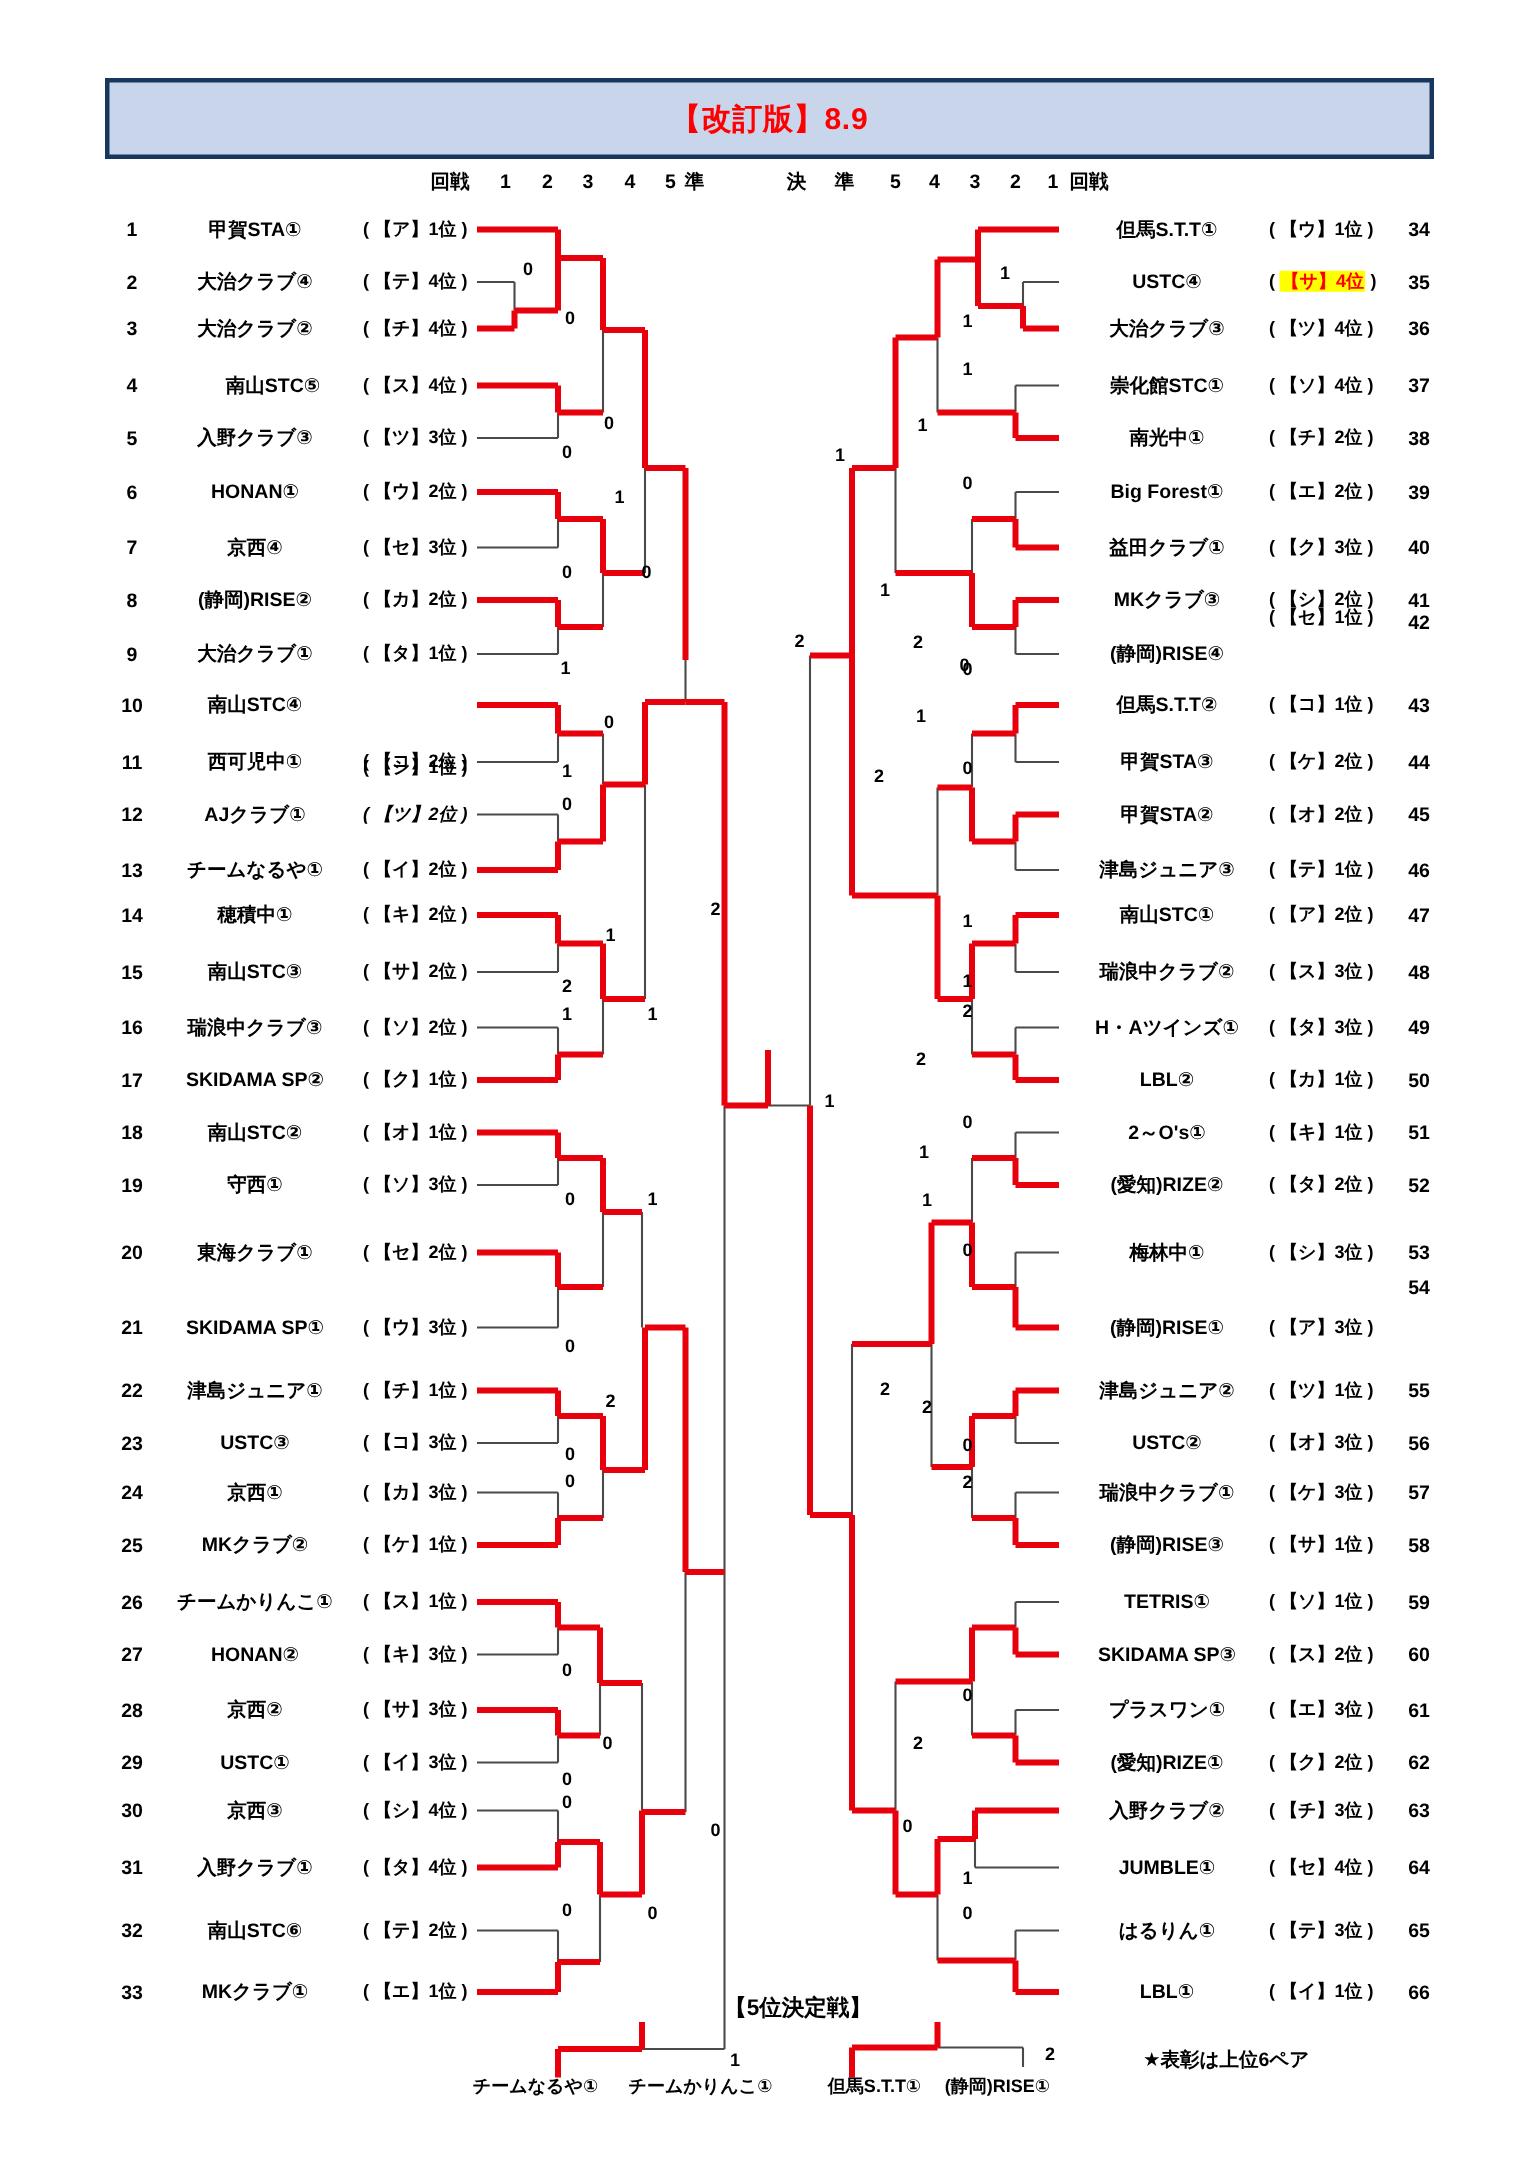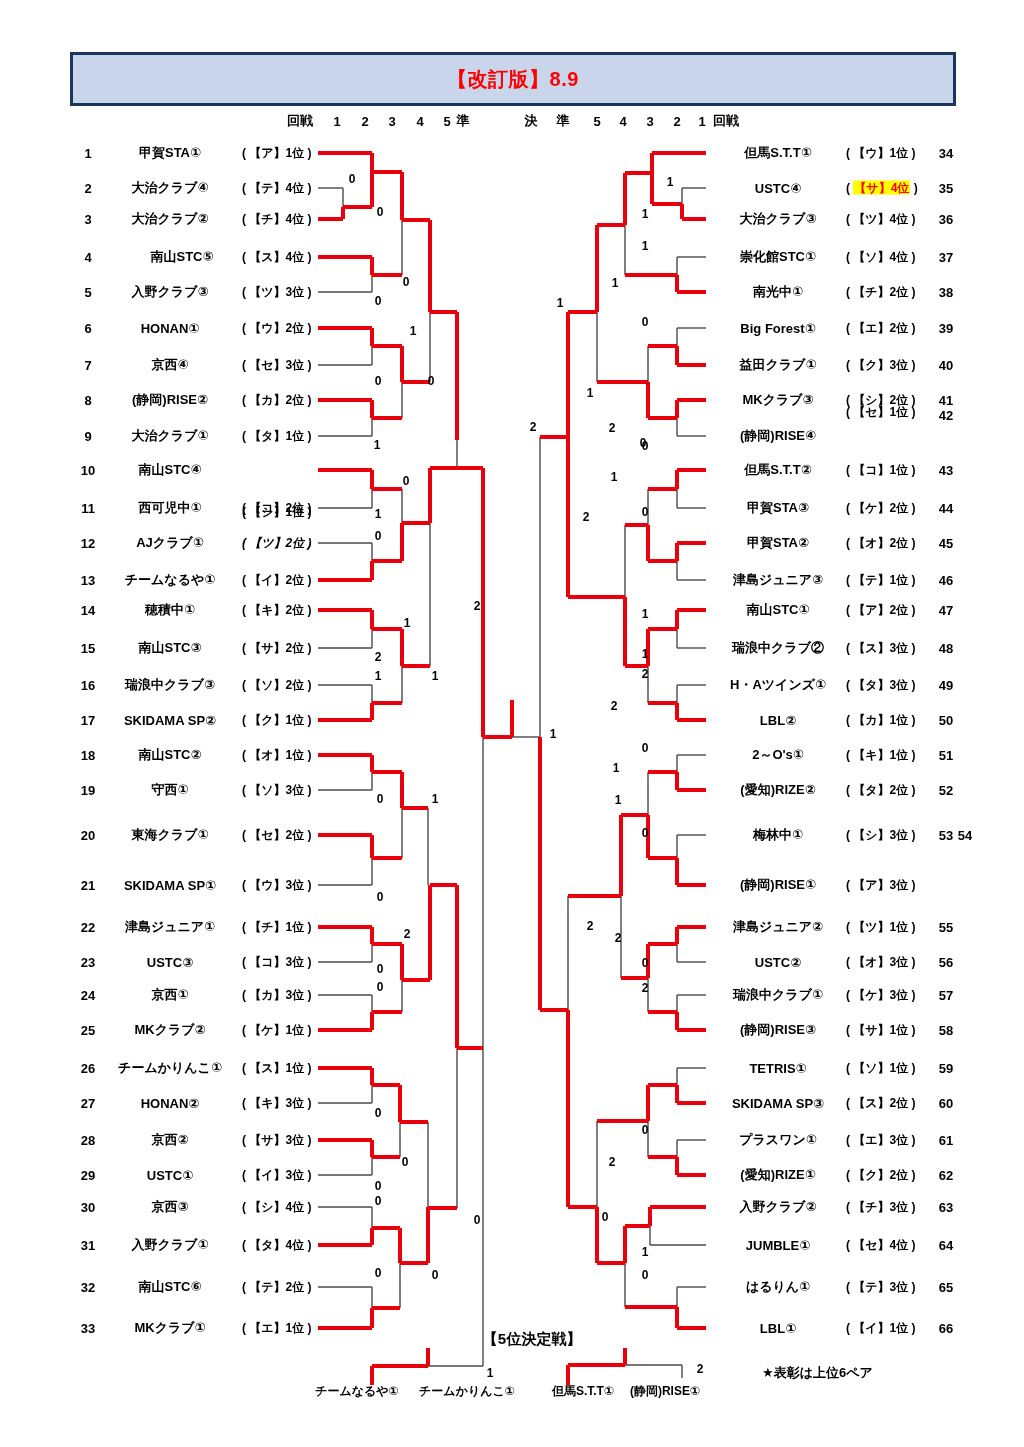--- a/index.html
+++ b/index.html
@@ -7,21 +7,21 @@
         font-family:"Liberation Sans","DejaVu Sans",sans-serif;overflow:hidden;}
   .title-bar{position:absolute;left:70px;top:52px;width:880px;height:48px;
         border:3px solid #17375e;display:flex;align-items:center;justify-content:center;
         font-size:20px;font-weight:bold;letter-spacing:0.5px;}
   .rh-item{position:absolute;transform:translate(-50%,-50%);font-size:13px;font-weight:bold;color:#000;}
   svg.bracket{position:absolute;left:0;top:0;}
   .num{position:absolute;transform:translate(-50%,-50%);font-size:13px;font-weight:bold;color:#000;}
   .tname{position:absolute;transform:translate(-50%,-50%);font-size:13px;font-weight:bold;color:#000;white-space:nowrap;}
   .tseed{position:absolute;transform:translateY(-50%);font-size:12px;font-weight:bold;color:#000;white-space:nowrap;}
   .score{position:absolute;transform:translate(-50%,-50%);font-size:12px;font-weight:bold;color:#000;}
-  .fifth-label{position:absolute;transform:translate(-50%,-50%);font-size:15px;font-weight:bold;color:#000;white-space:nowrap;font-family:Liberation Mono, monospace;}
+  .fifth-label{position:absolute;transform:translate(-50%,-50%);font-size:15px;font-weight:bold;color:#000;white-space:nowrap;}
   .bteam{position:absolute;transform:translate(-50%,-50%);font-size:12px;font-weight:bold;color:#000;white-space:nowrap;}
   .footer{position:absolute;font-size:13px;font-weight:bold;color:#000;white-space:nowrap;}
   .hl{background:#ffff00;color:#ff0000;padding:0 1px;}
 </style>
 </head>
 <body>
 
 <div class="page">
 
   <div class="title-bar" style="background: rgb(201, 213, 235); border-color: rgb(23, 55, 94);">
@@ -450,41 +450,41 @@
       <span class="num" style="left: 946px; top: 508px;">44</span>
       <span class="tname" style="left: 778px; top: 543px;">甲賀STA②</span>
       <span class="tseed" style="left: 846px; top: 543px;">(&nbsp;【オ】2位&nbsp;)</span>
       <span class="num" style="left: 946px; top: 543px;">45</span>
       <span class="tname" style="left: 778px; top: 580px;">津島ジュニア③</span>
       <span class="tseed" style="left: 846px; top: 580px;">(&nbsp;【テ】1位&nbsp;)</span>
       <span class="num" style="left: 946px; top: 580px;">46</span>
       <span class="tname" style="left: 778px; top: 610px;">南山STC①</span>
       <span class="tseed" style="left: 846px; top: 610px;">(&nbsp;【ア】2位&nbsp;)</span>
       <span class="num" style="left: 946px; top: 610px;">47</span>
-      <span class="tname" style="left: 778px; top: 648px; font-family: Liberation Serif, serif;">瑞浪中クラブ②</span>
+      <span class="tname" style="left: 778px; top: 648px;">瑞浪中クラブ②</span>
       <span class="tseed" style="left: 846px; top: 648px;">(&nbsp;【ス】3位&nbsp;)</span>
       <span class="num" style="left: 946px; top: 648px;">48</span>
       <span class="tname" style="left: 778px; top: 685px;">H・Aツインズ①</span>
       <span class="tseed" style="left: 846px; top: 685px;">(&nbsp;【タ】3位&nbsp;)</span>
       <span class="num" style="left: 946px; top: 685px;">49</span>
       <span class="tname" style="left: 778px; top: 720px;">LBL②</span>
       <span class="tseed" style="left: 846px; top: 720px;">(&nbsp;【カ】1位&nbsp;)</span>
       <span class="num" style="left: 946px; top: 720px;">50</span>
       <span class="tname" style="left: 778px; top: 755px;">2～O's①</span>
       <span class="tseed" style="left: 846px; top: 755px;">(&nbsp;【キ】1位&nbsp;)</span>
       <span class="num" style="left: 946px; top: 755px;">51</span>
       <span class="tname" style="left: 778px; top: 790px;">(愛知)RIZE②</span>
       <span class="tseed" style="left: 846px; top: 790px;">(&nbsp;【タ】2位&nbsp;)</span>
       <span class="num" style="left: 946px; top: 790px;">52</span>
       <span class="tname" style="left: 778px; top: 835px;">梅林中①</span>
       <span class="tseed" style="left: 846px; top: 835px;">(&nbsp;【シ】3位&nbsp;)</span>
       <span class="num" style="left: 946px; top: 835px;">53</span>
       <span class="tname" style="left: 778px; top: 885px;">(静岡)RISE①</span>
       <span class="tseed" style="left: 846px; top: 885px;">(&nbsp;【ア】3位&nbsp;)</span>
-      <span class="num" style="left: 946px; top: 835px; margin-left: 19px;">54</span>
+      <span class="num" style="left: 946px; top: 858px;">54</span>
       <span class="tname" style="left: 778px; top: 927px;">津島ジュニア②</span>
       <span class="tseed" style="left: 846px; top: 927px;">(&nbsp;【ツ】1位&nbsp;)</span>
       <span class="num" style="left: 946px; top: 927px;">55</span>
       <span class="tname" style="left: 778px; top: 962px;">USTC②</span>
       <span class="tseed" style="left: 846px; top: 962px;">(&nbsp;【オ】3位&nbsp;)</span>
       <span class="num" style="left: 946px; top: 962px;">56</span>
       <span class="tname" style="left: 778px; top: 995px;">瑞浪中クラブ①</span>
       <span class="tseed" style="left: 846px; top: 995px;">(&nbsp;【ケ】3位&nbsp;)</span>
       <span class="num" style="left: 946px; top: 995px;">57</span>
       <span class="tname" style="left: 778px; top: 1030px;">(静岡)RISE③</span>

